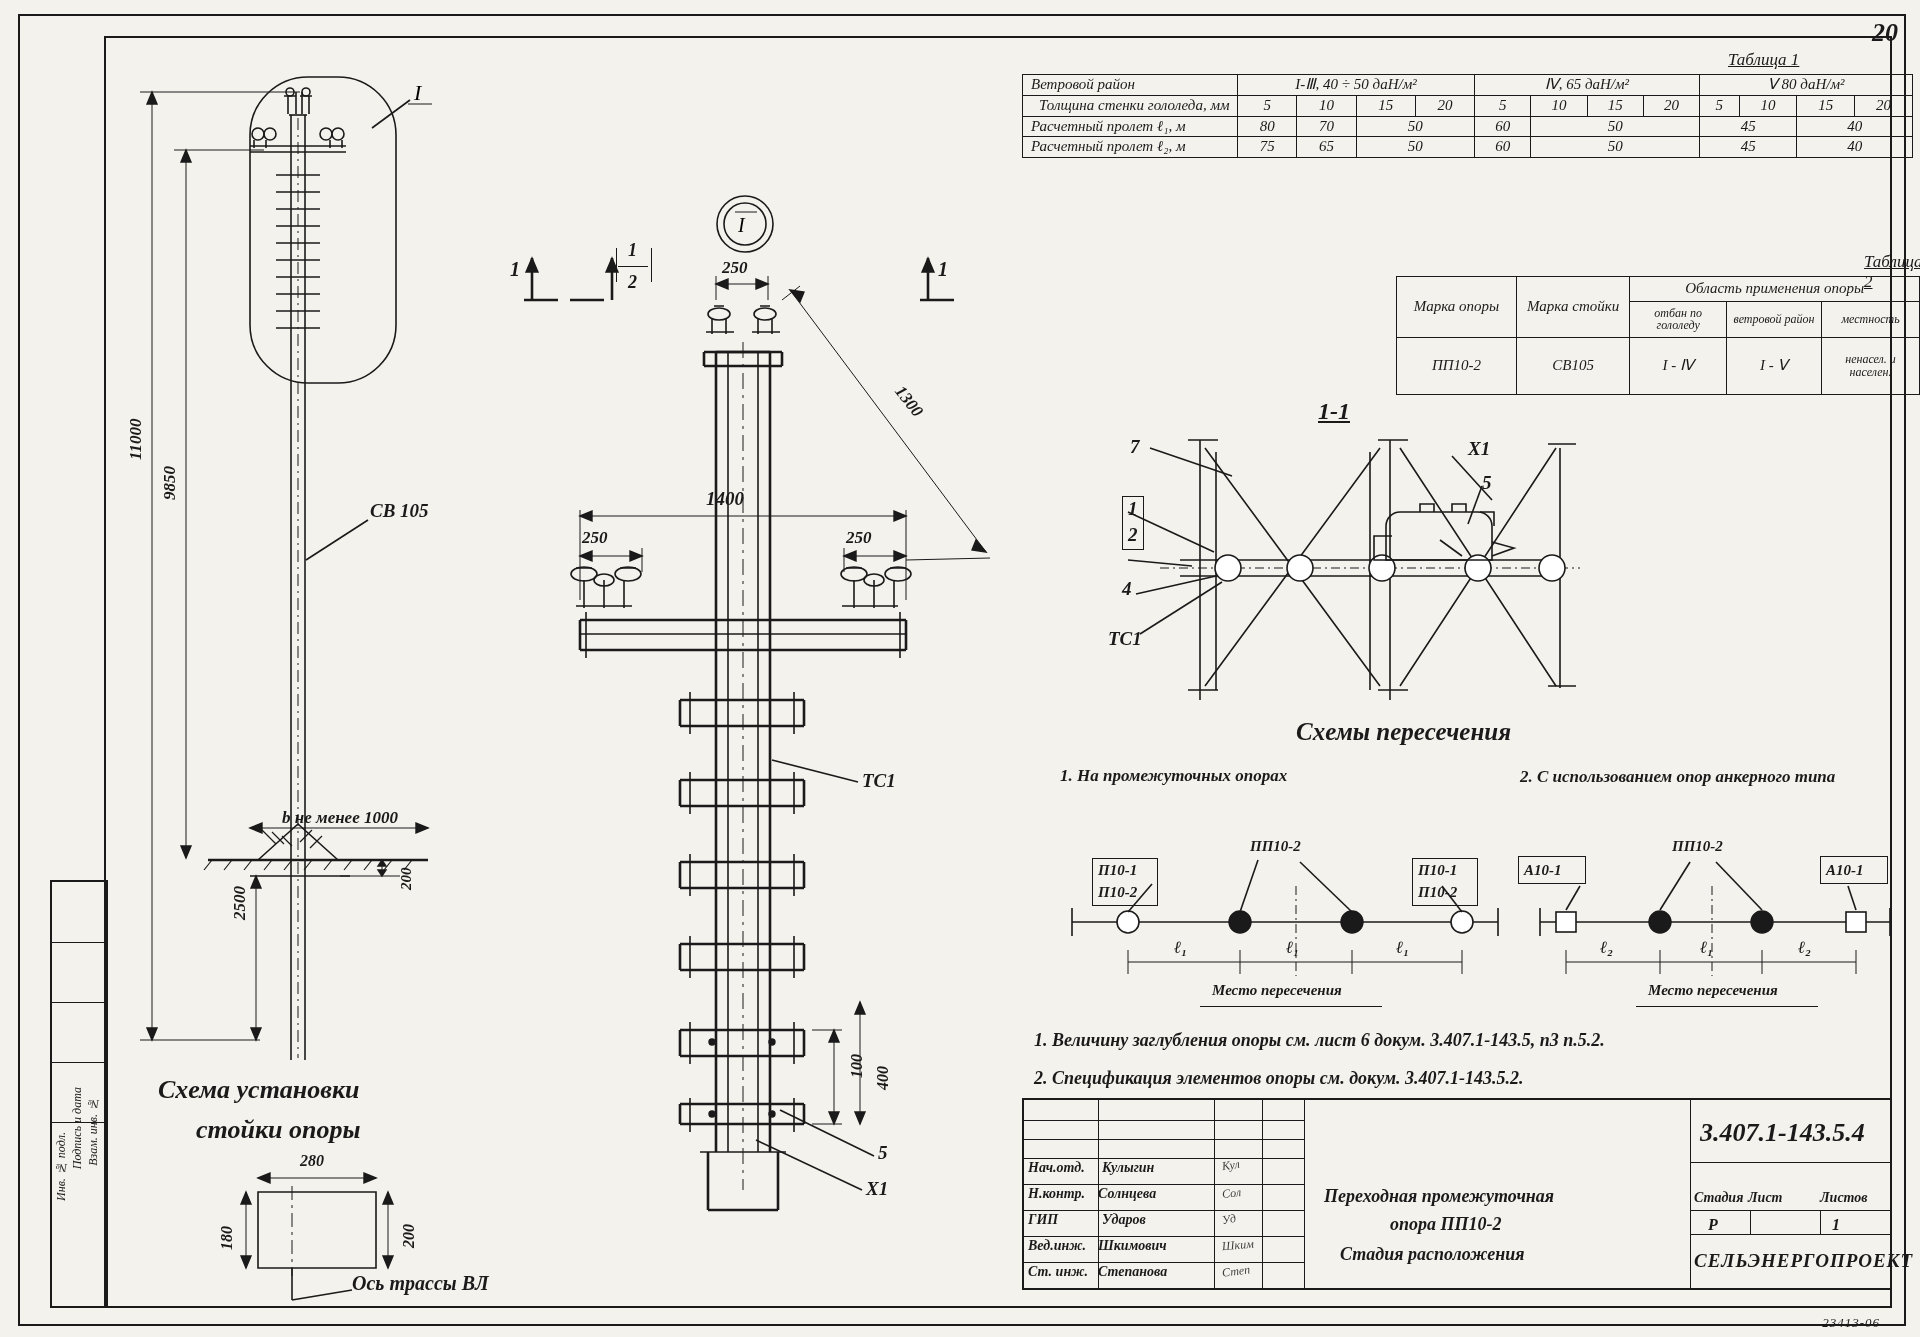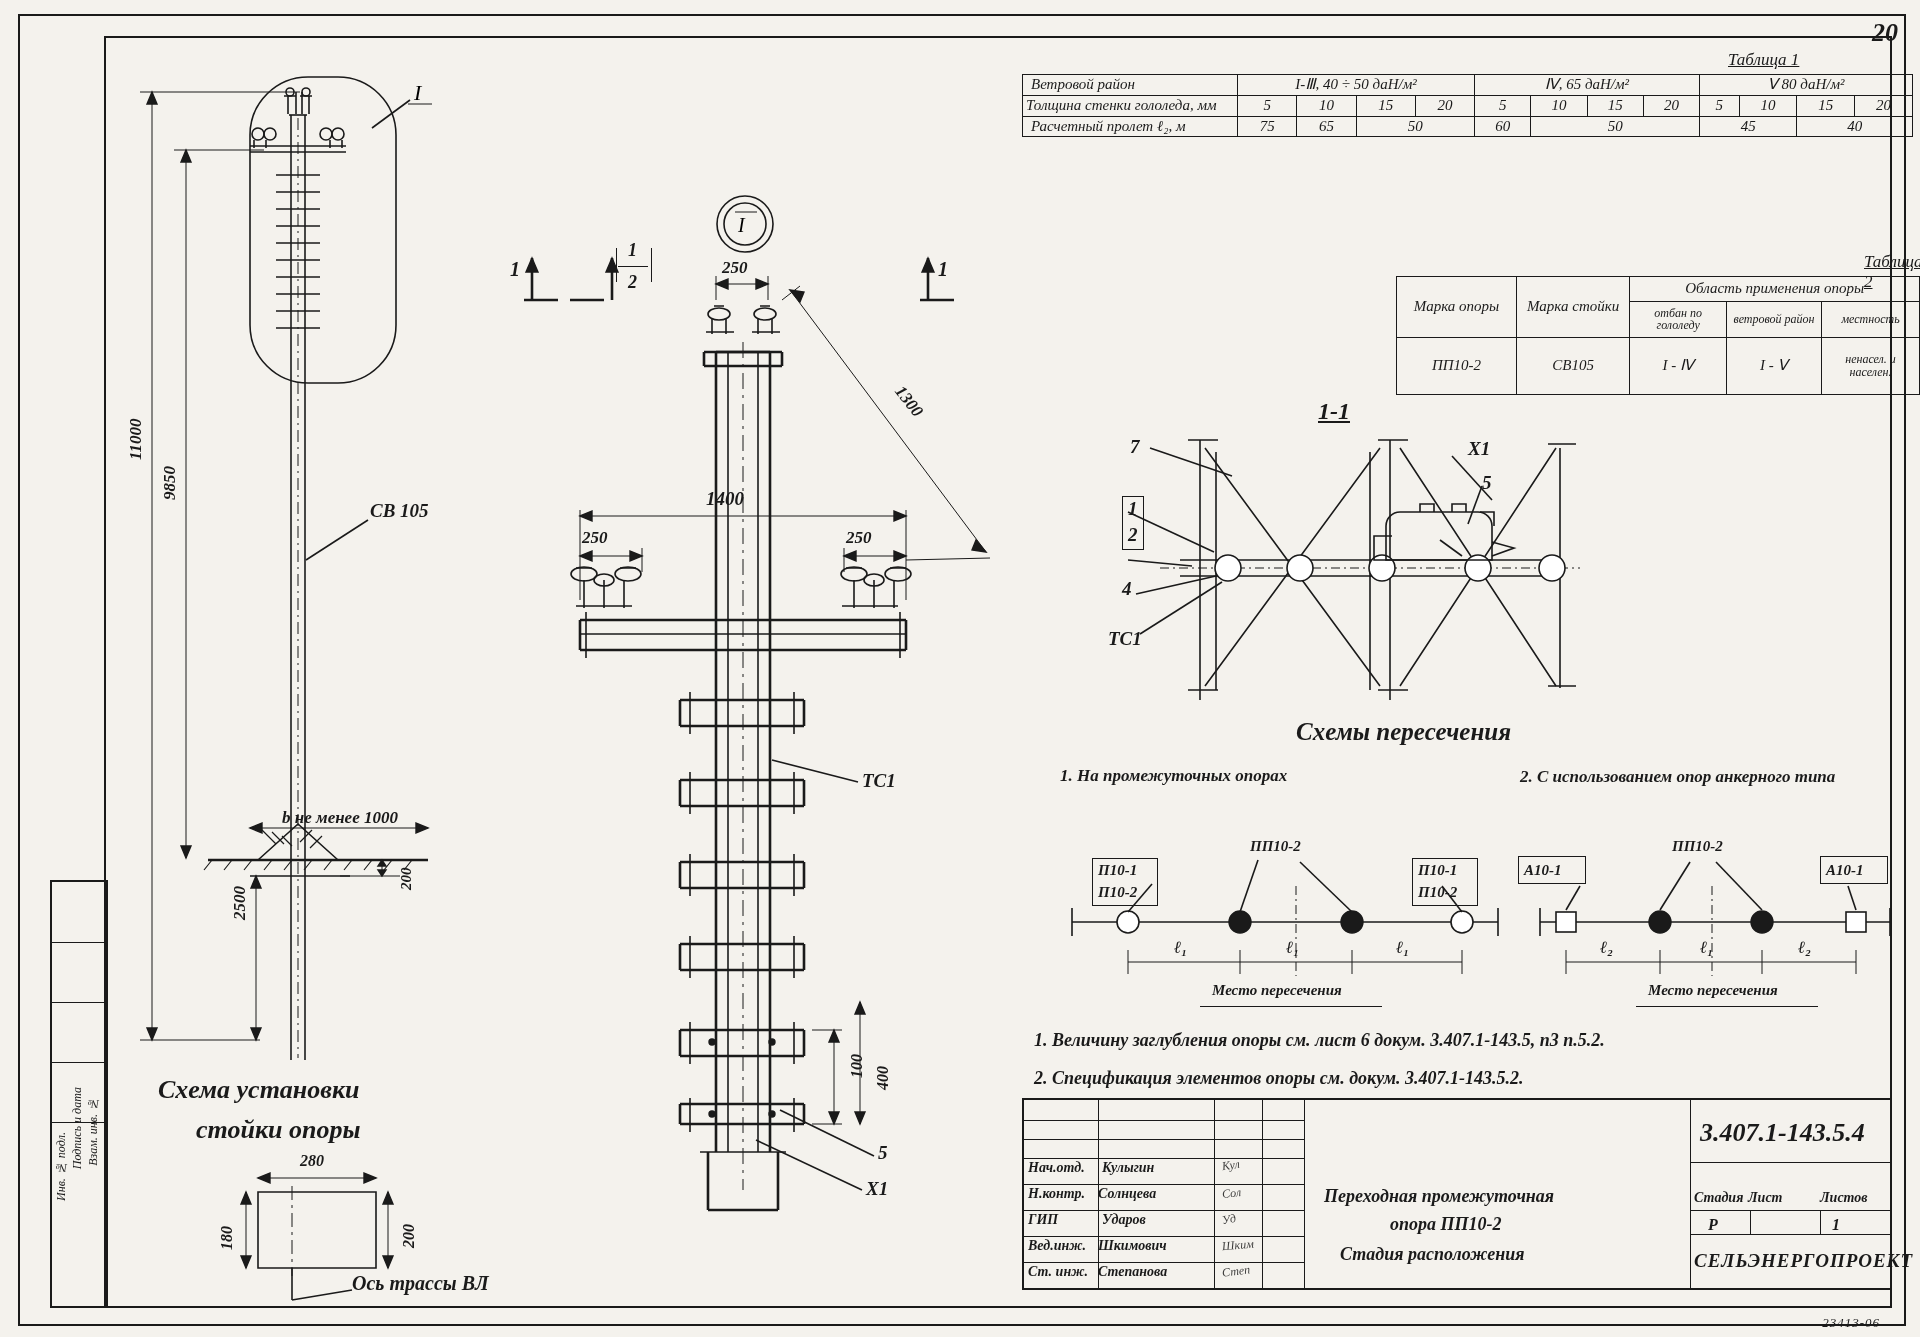--- a/index.html
+++ b/index.html
@@ -431,35 +431,45 @@
   <div class="tcap" style="left:1728px;top:50px;">Таблица 1</div>
   <table class="dt" style="left:1022px;top:74px;">
     <tbody>
         <tr>
       <td rowspan="1" style="width:202px;text-align:left;padding-left:8px;">Ветровой район</td>
       <td colspan="4" style="width:228px;">I-Ⅲ, 40 ÷ 50 даН/м²</td>
       <td colspan="4" style="width:216px;margin-top:12px;">Ⅳ, 65 даН/м²</td>
       <td colspan="4" style="width:204px;">Ⅴ 80 даН/м²</td>
     </tr>
     <tr>
-      <td style="text-align:left;padding-left:3px;">Толщина стенки гололеда, мм</td>
+      <td style="text-align:left;padding-left:16px;">Толщина стенки гололеда, мм</td>
       <td>5</td>
       <td>10</td>
       <td>15</td>
       <td>20</td>
       <td>5</td>
       <td>10</td>
       <td>15</td>
       <td>20</td>
       <td>5</td>
       <td>10</td>
       <td>15</td>
       <td>20</td>
     </tr>
     <tr>
+      <td style="text-align:left;padding-left:8px;">Расчетный пролет ℓ₁, м</td>
+      <td>80</td>
+      <td>70</td>
+      <td colspan="2">50</td>
+      <td>60</td>
+      <td colspan="3">50</td>
+      <td colspan="2">45</td>
+      <td colspan="2">40</td>
+    </tr>
+    <tr>
       <td style="text-align:left;padding-left:8px;">Расчетный пролет ℓ₂, м</td>
       <td>75</td>
       <td>65</td>
       <td colspan="2">50</td>
       <td>60</td>
       <td colspan="3">50</td>
       <td colspan="2">45</td>
       <td colspan="2">40</td>
     </tr>
   </tbody>

